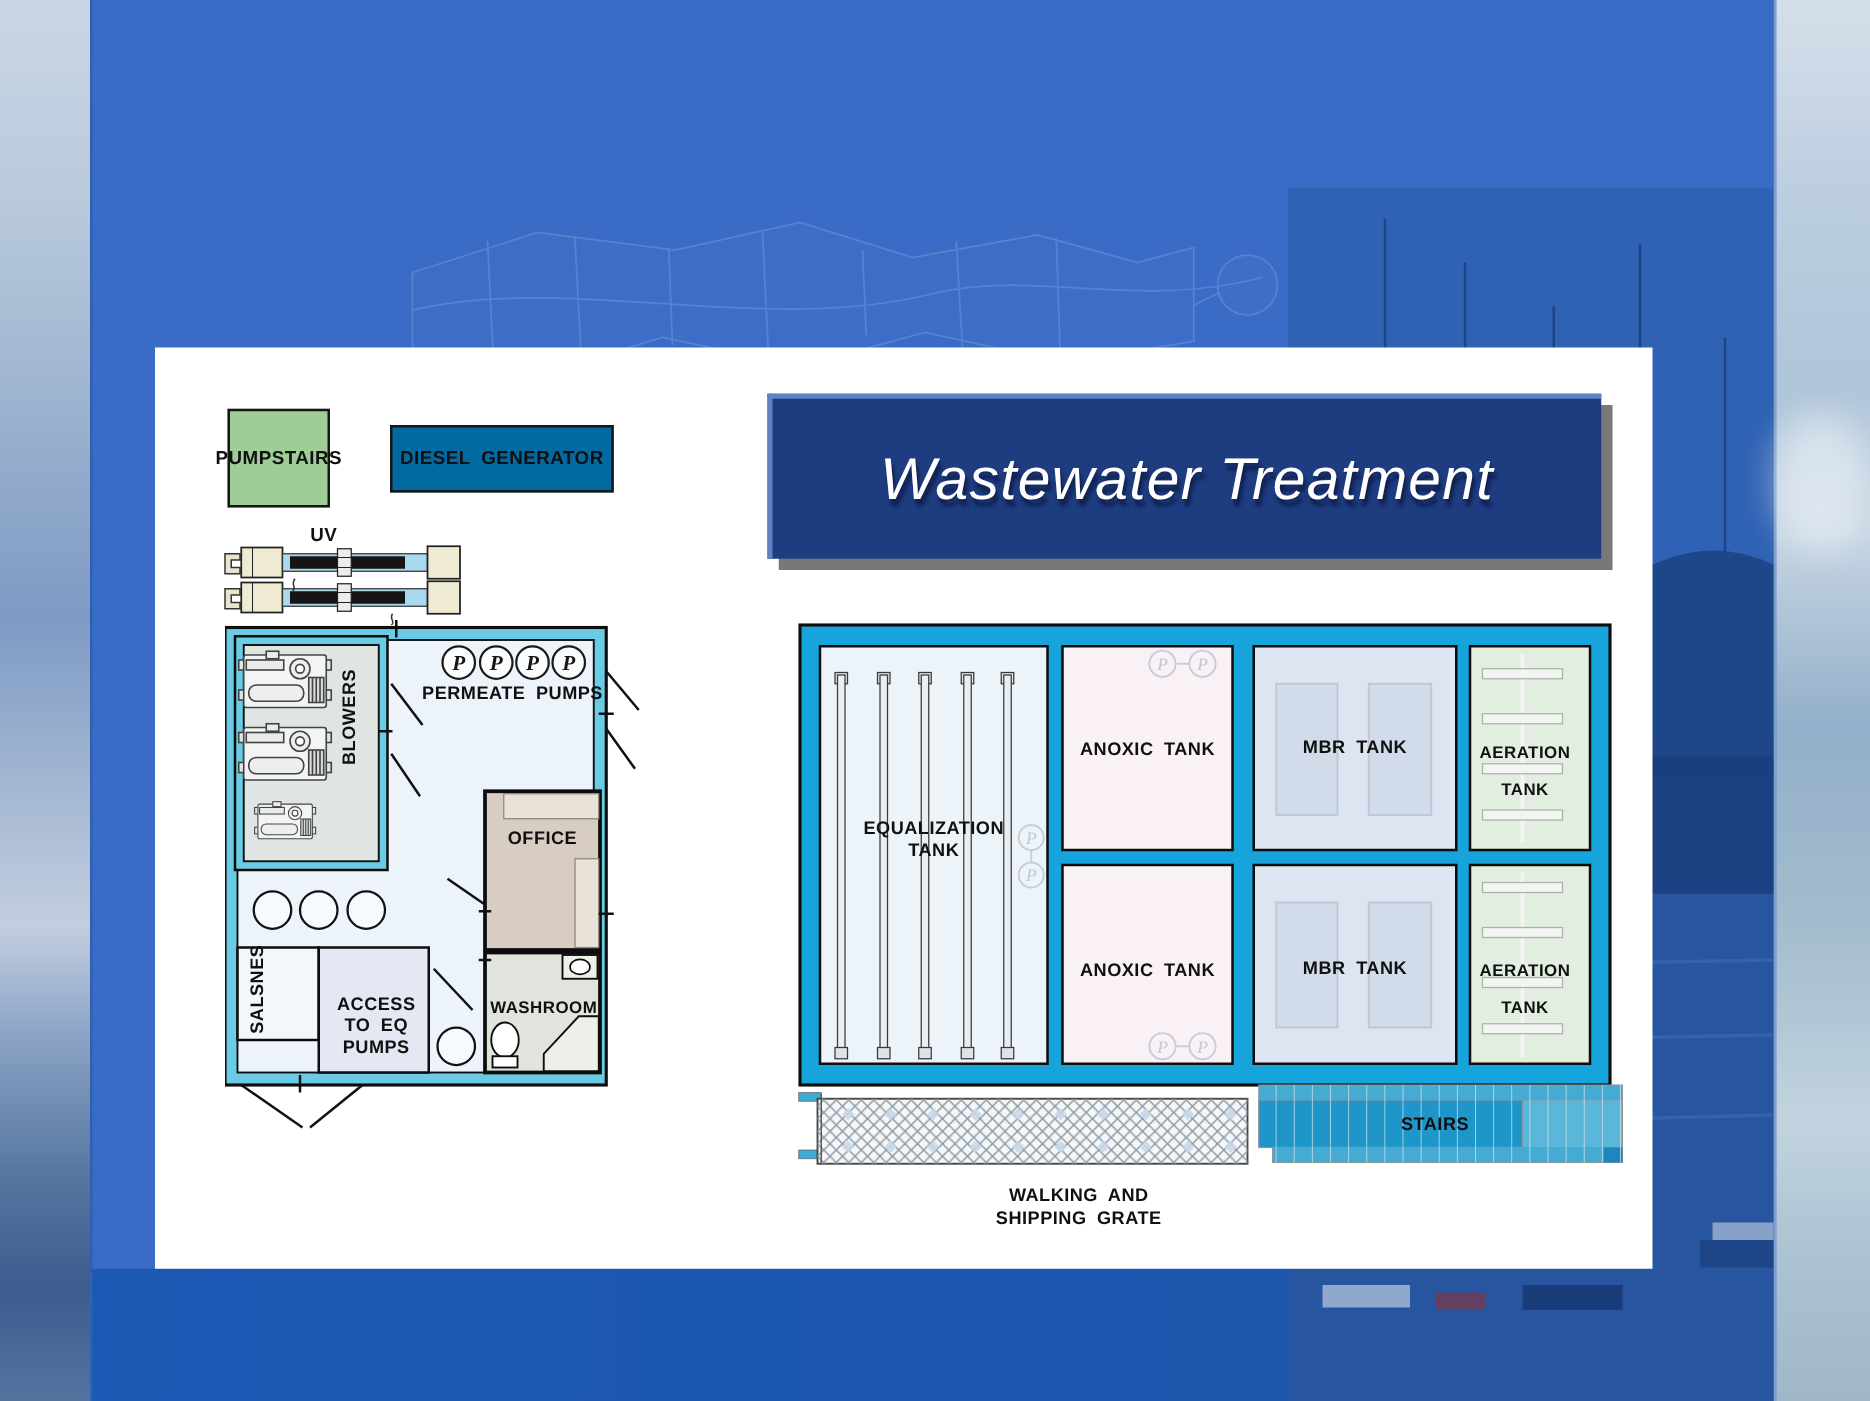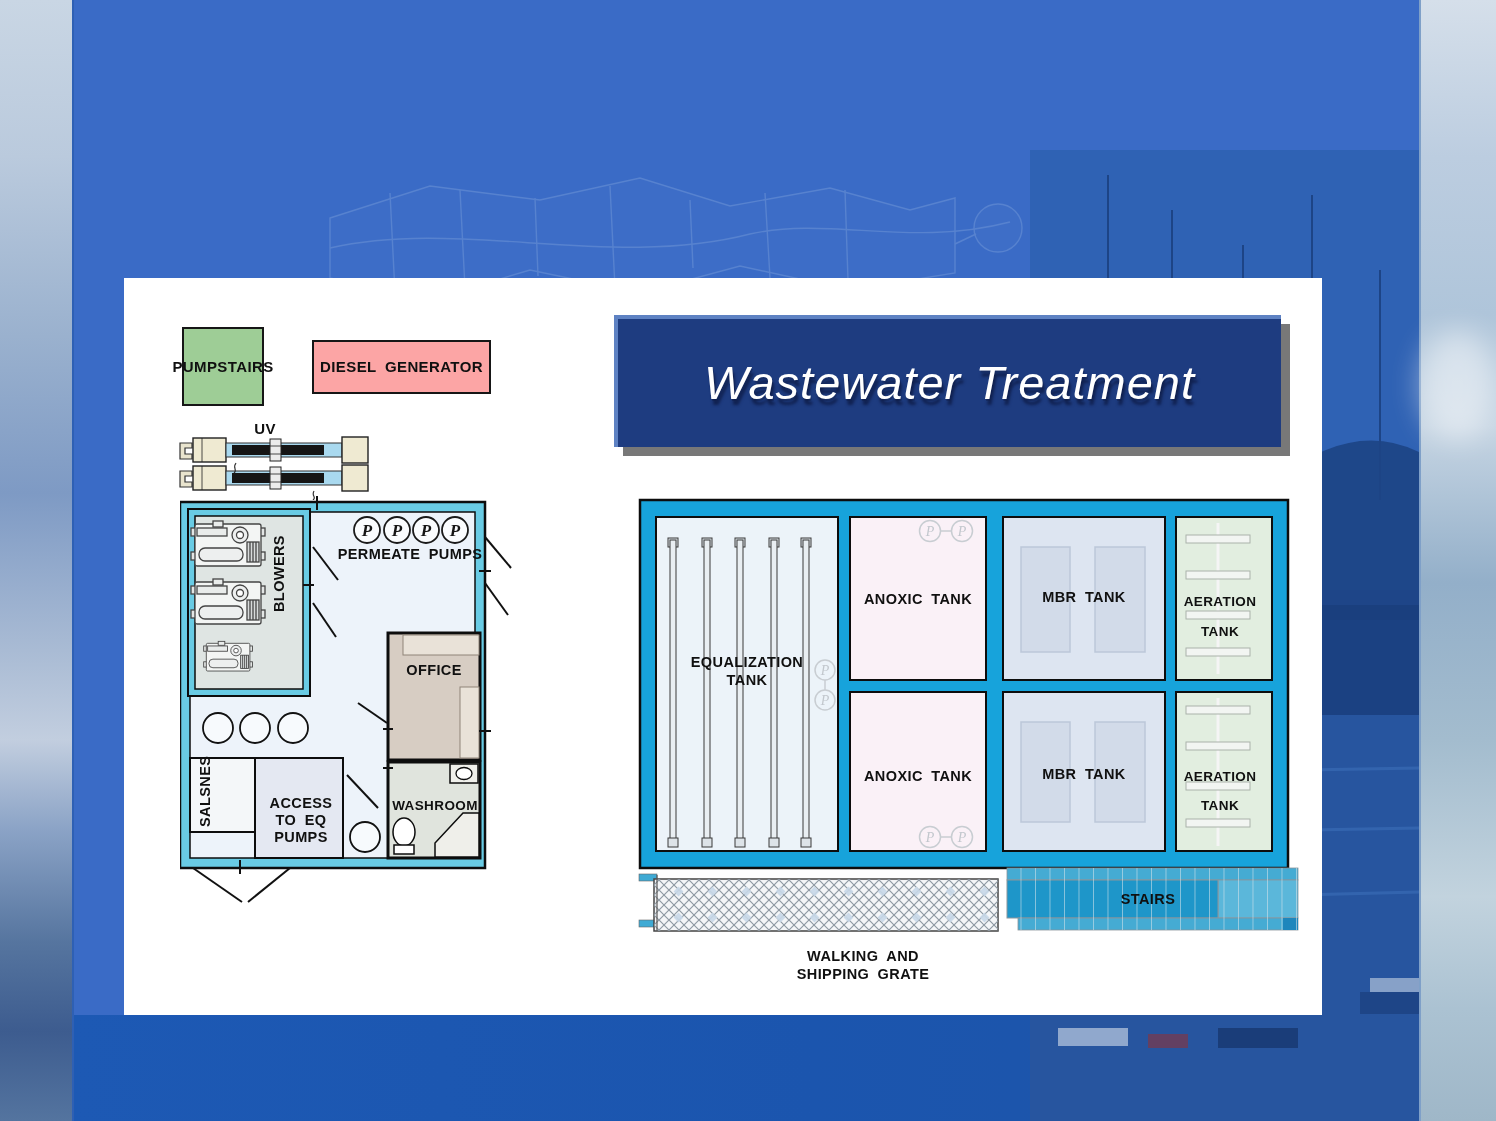--- a/index.html
+++ b/index.html
@@ -25,25 +25,25 @@
     border-top:4px solid #5E82C3;border-left:4px solid #5E82C3;
     box-shadow:9px 9px 0 0 #787878;display:flex;flex-direction:column;
     align-items:center;justify-content:center;}
   .title-line{font-style:italic;font-weight:400;font-size:47px;line-height:56px;
     color:#FFFFFF;letter-spacing:1px;
     text-shadow:2px 6px 3px rgba(14,28,72,.85),1px 2px 0 rgba(20,35,80,.5);}
   
   .pump-box{left:58px;top:49px;width:78px;height:75px;background:#9ECD96;
     border:2px solid #161616;display:flex;flex-direction:row;align-items:center;
     justify-content:center;}
-  .diesel-box{left:188px;top:62px;width:175px;height:50px;background:#fca5a5;
+  .diesel-box{left:188px;top:62px;width:175px;height:50px;background:#0369a1;
     border:2px solid #161616;display:flex;align-items:center;justify-content:center;}
   .lbl{font-weight:700;font-size:15px;line-height:18px;color:#101010;
     letter-spacing:.4px;word-spacing:4px;white-space:pre;text-align:center;}
-  .uv-lbl{left:118px;top:142px;width:34px;text-align:right;}
+  .uv-lbl{left:118px;top:142px;width:34px;text-align:center;}
   .cad{font-family:"Liberation Sans",sans-serif;font-weight:700;font-size:14.5px;
     fill:#101010;letter-spacing:.4px;word-spacing:4px;}
   .cadsm{font-size:13.5px;}
   .pletter{font-family:"Liberation Serif",serif;font-style:italic;font-weight:700;
     font-size:17px;fill:#151515;}
   .pgray{font-family:"Liberation Serif",serif;font-style:italic;font-weight:400;
     font-size:14px;fill:#C2C7CD;}
   .wall{stroke:#0D0D0D;}
   .thin{stroke:#444;stroke-width:1.3;}
 </style>

